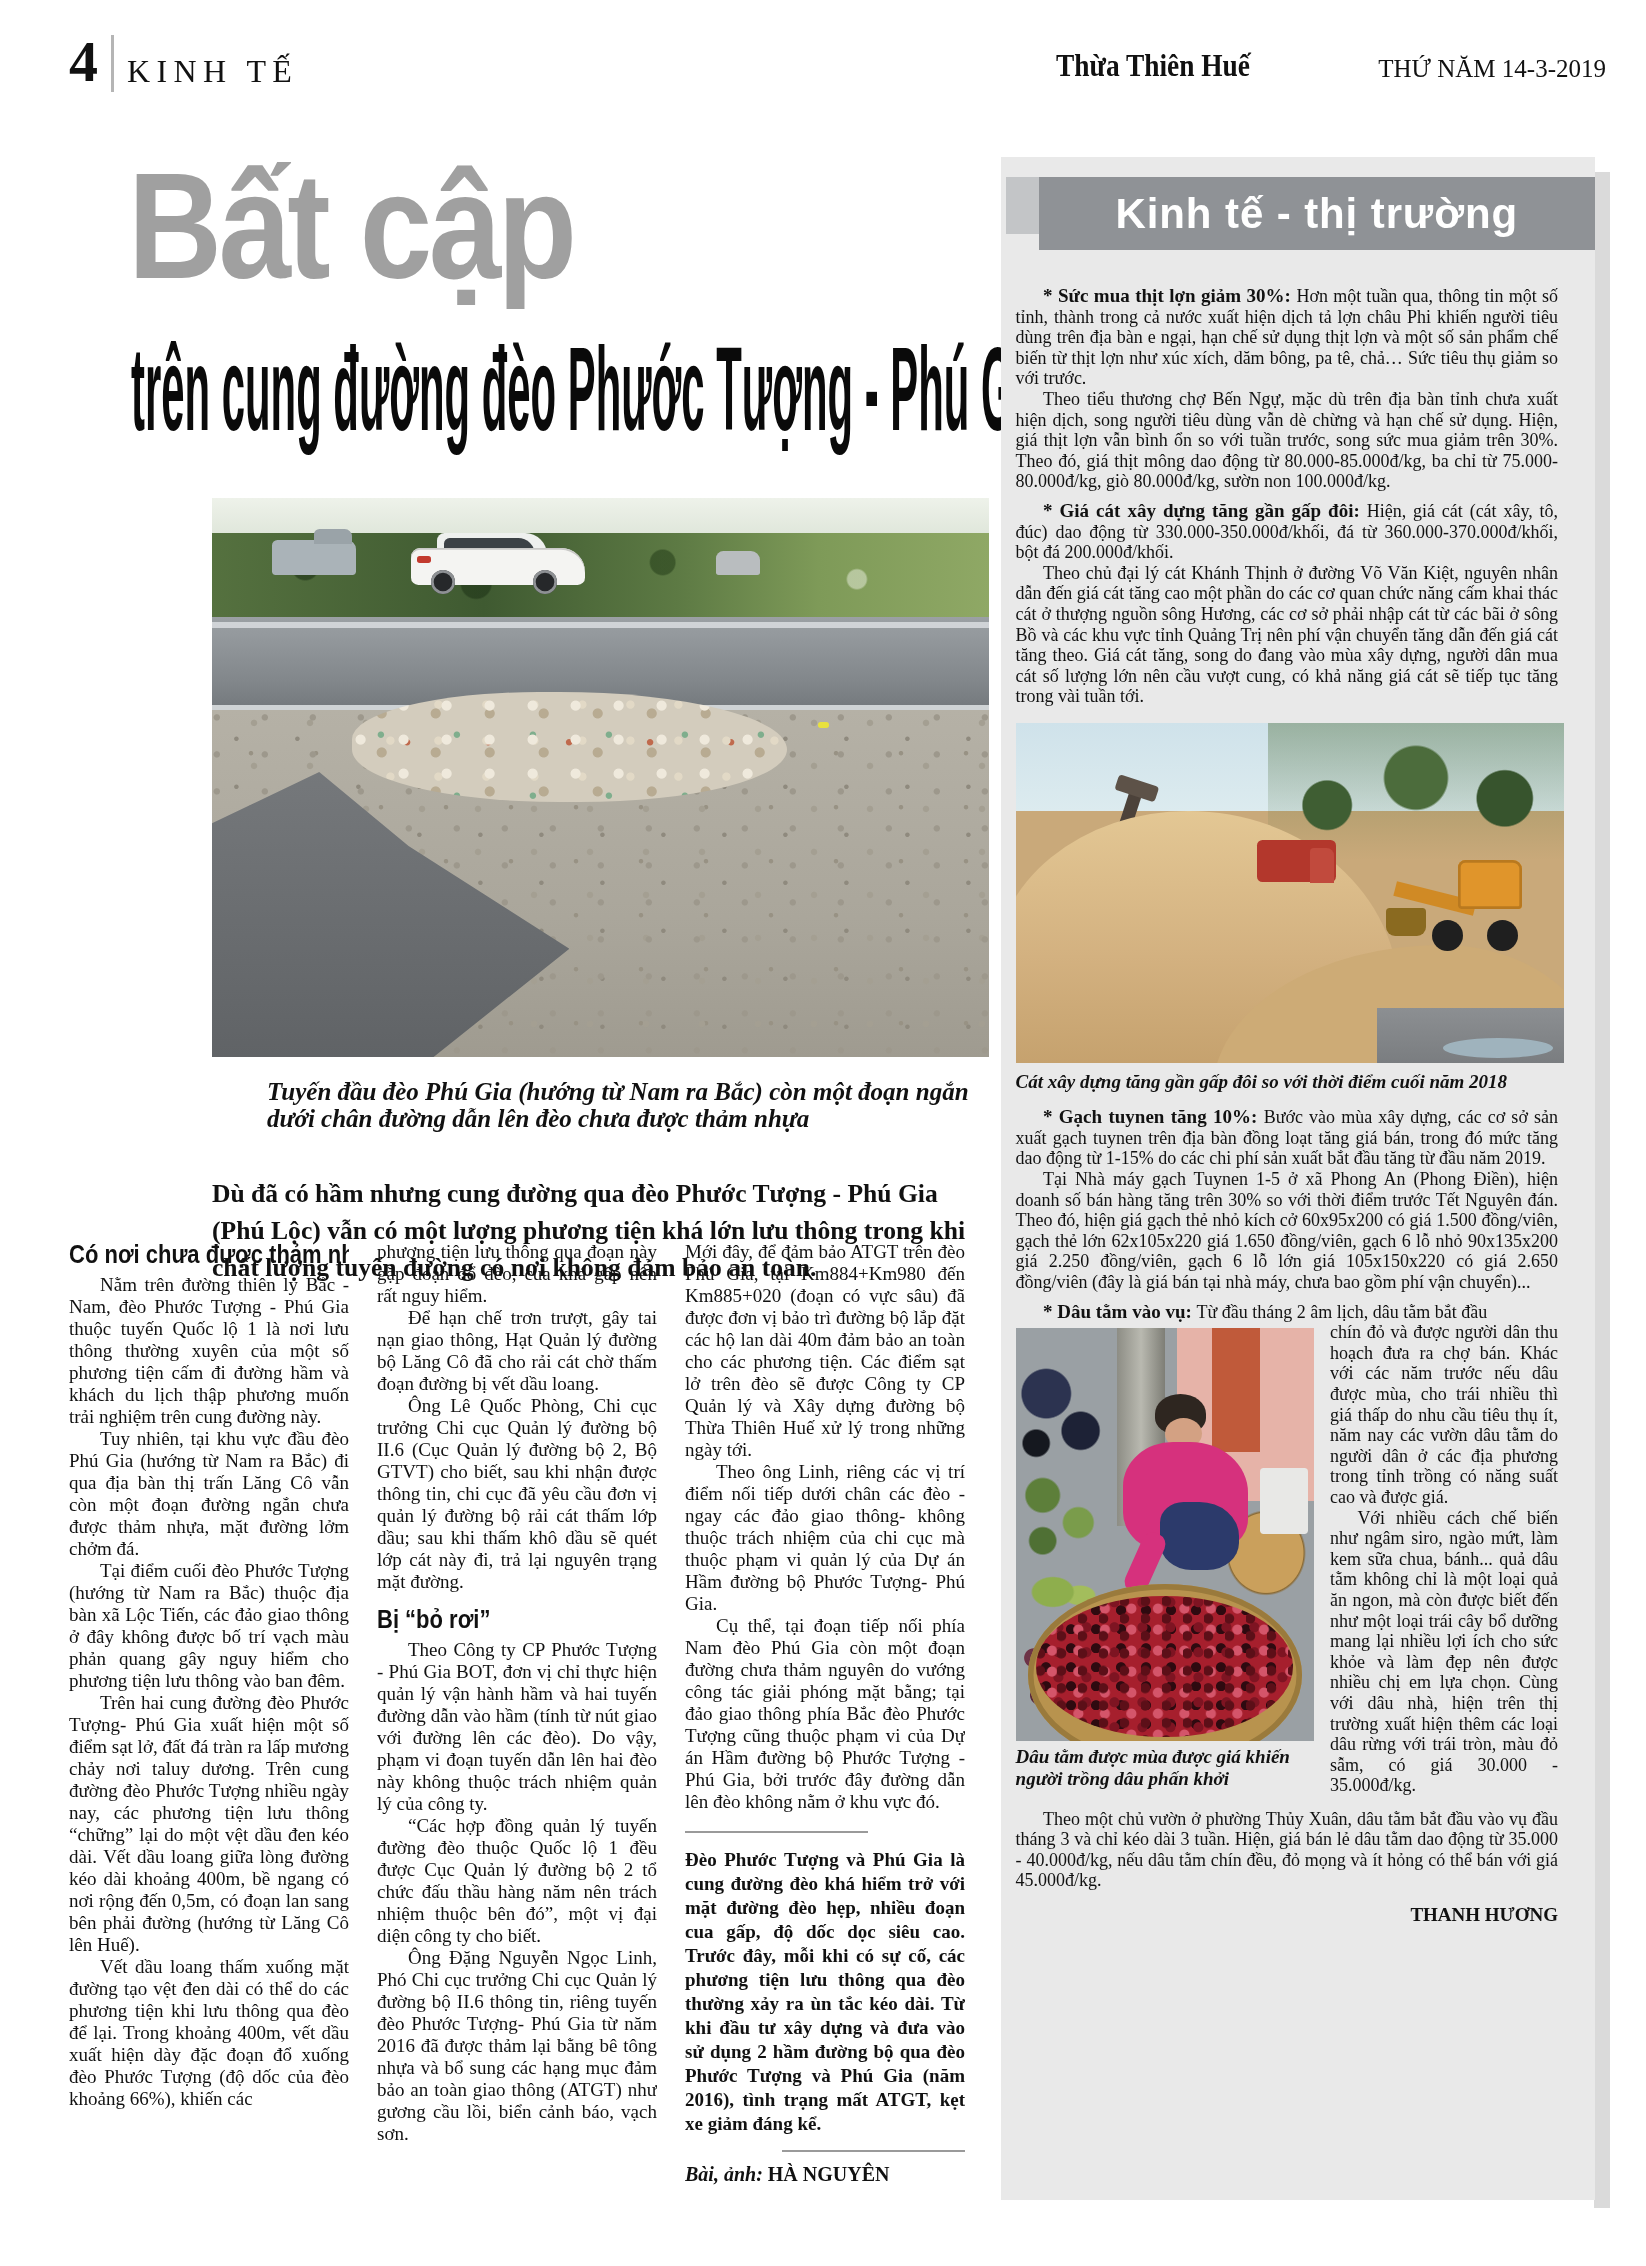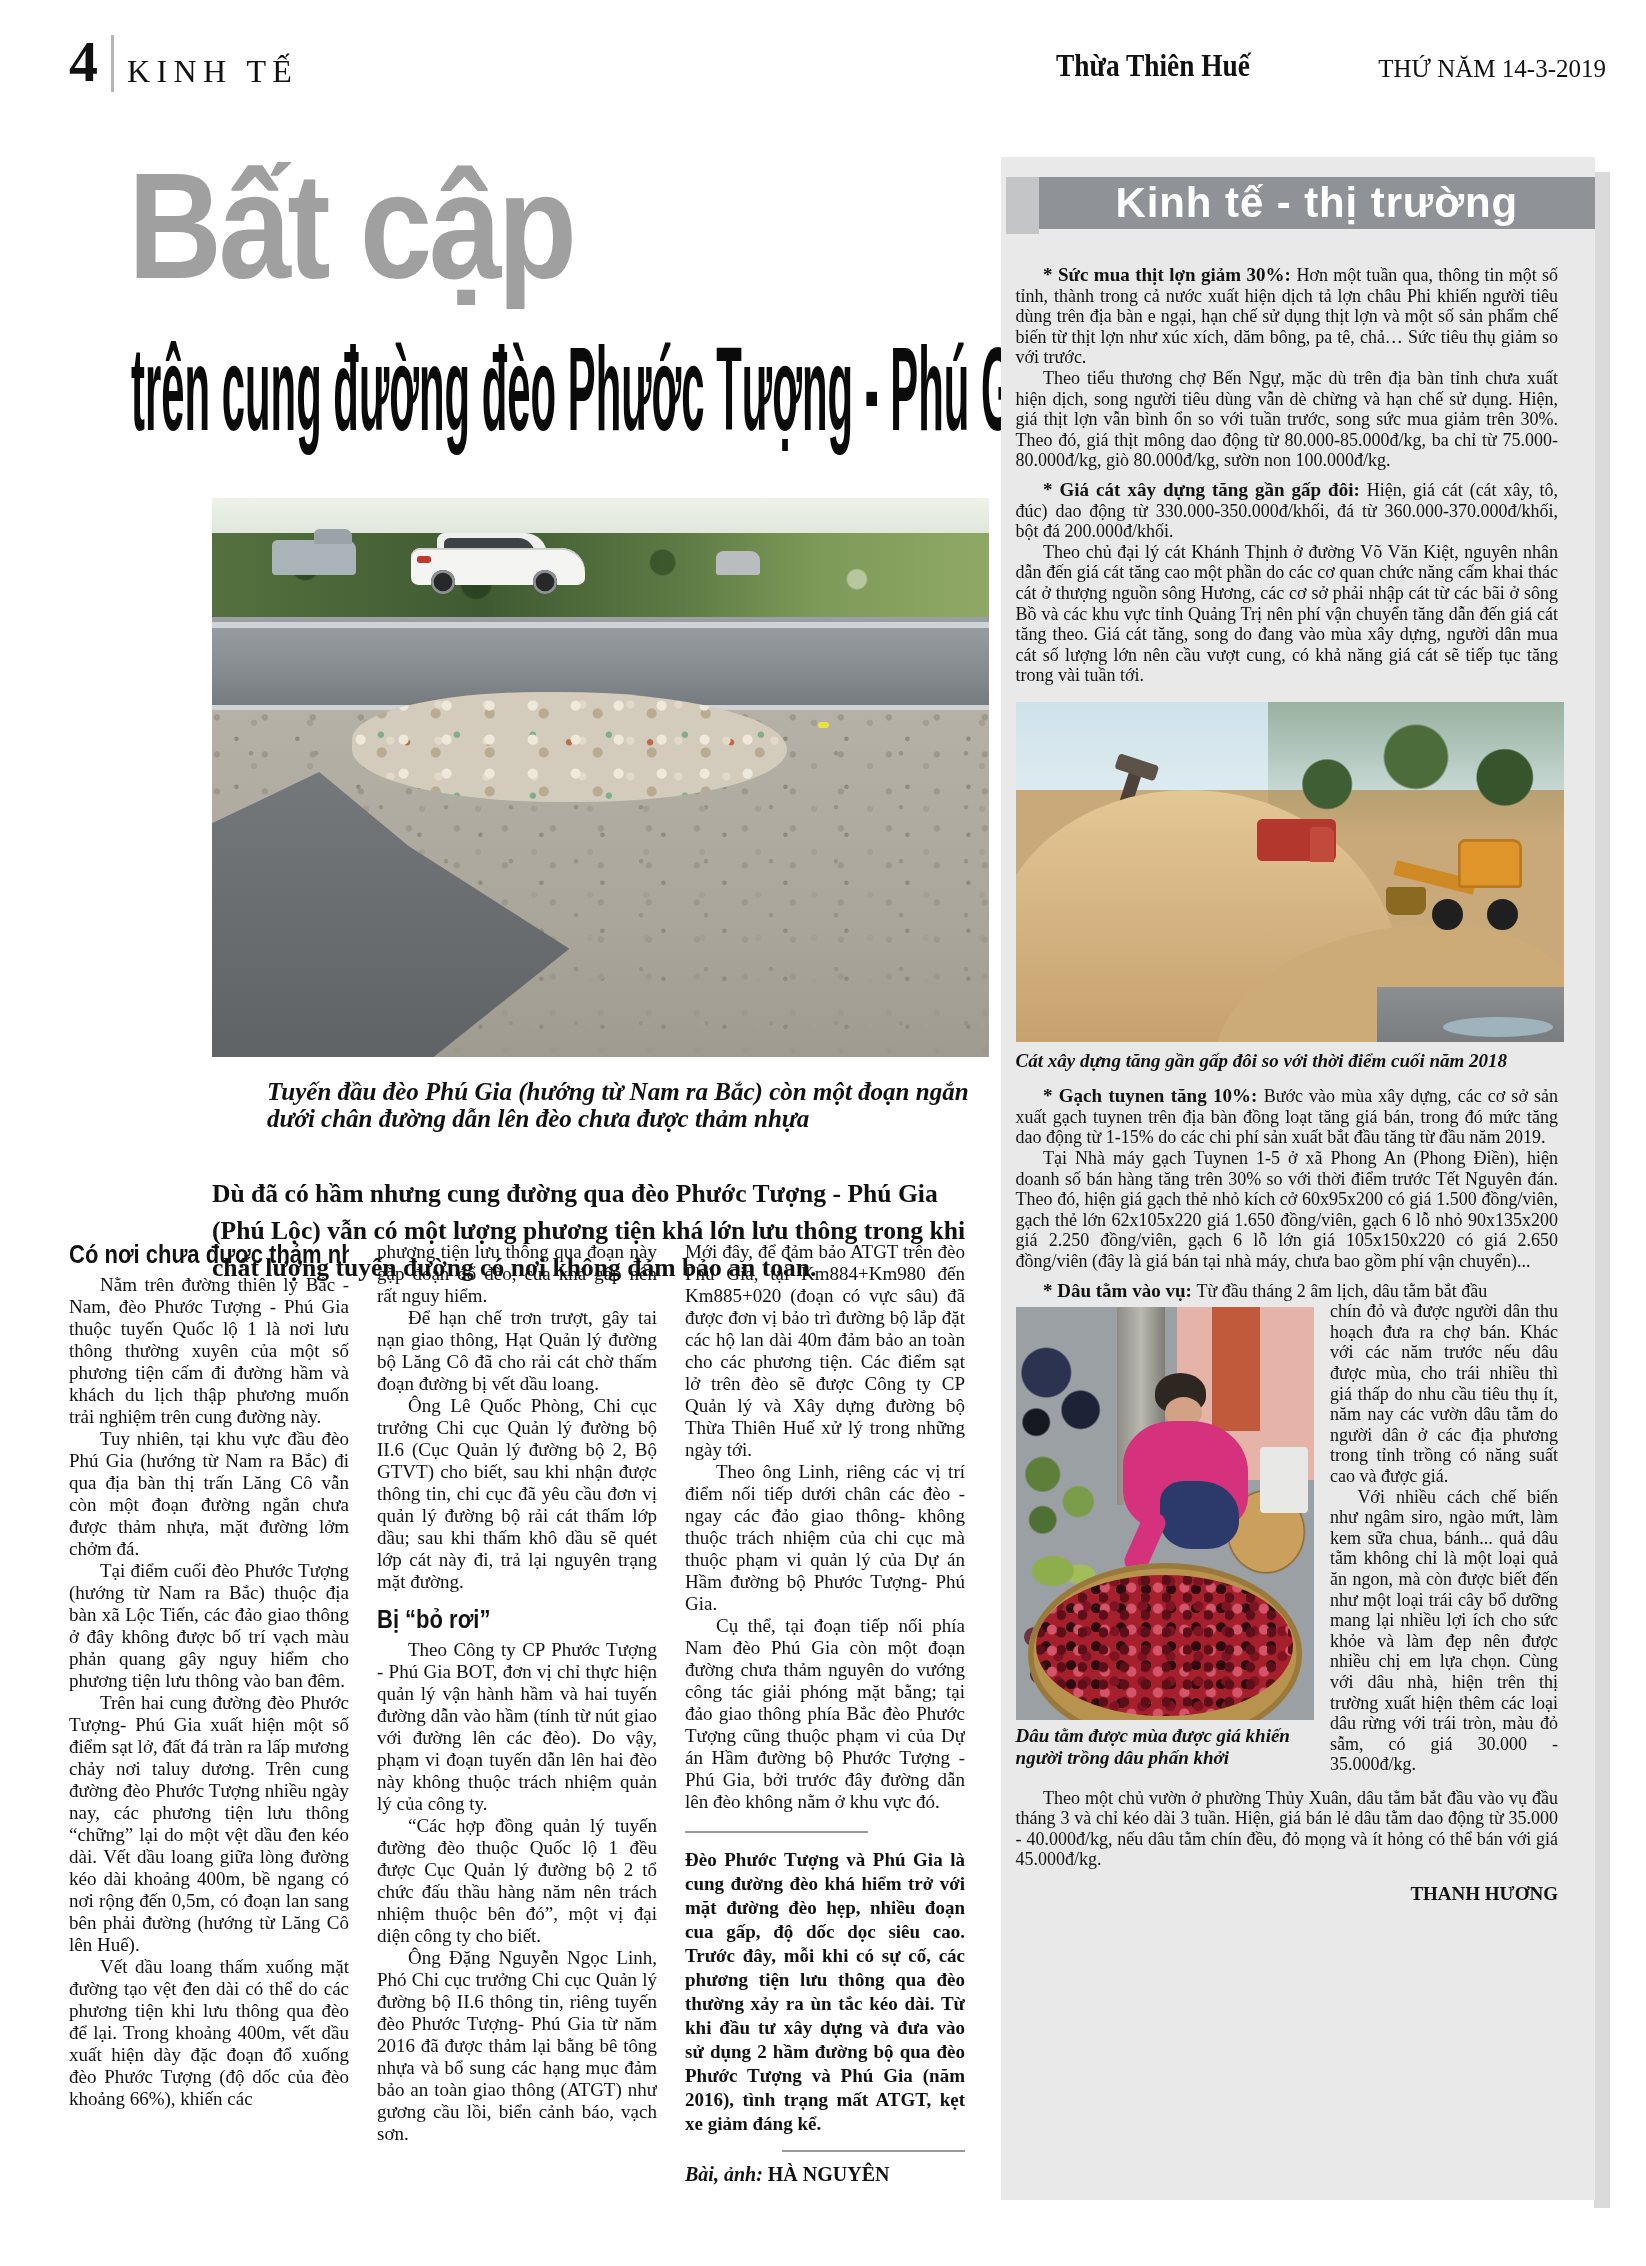--- a/index.html
+++ b/index.html
@@ -77,21 +77,21 @@
   .subhead2{margin:12.8px 0 5.5px 0;}
   .boxrule{width:183px;height:1.8px;background:#9a9a9a;margin:18.3px 0 14.6px 0;border:0;}
   .boxrule.r{margin:14.6px 0 11px auto;}
   .boxpara{font-weight:700;line-height:24px;}
   .byline{text-align:left;font-size:20px;margin-top:1px;}
   .byline .lbl{font-style:italic;font-weight:700;}
   .byline .nm{font-weight:700;}
   
   .panel{position:absolute;left:1001px;top:157px;width:594px;height:2043px;background:#e9e9e9;overflow:hidden;}
   .panel-shadow{position:absolute;left:1594px;top:172px;width:16.4px;height:2036px;background:#dadada;}
-  .banner{display:flex;margin:20px 0 0 0;height:52px;}
+  .banner{display:flex;margin:20px 0 0 0;height:73px;}
   .banner .sq{width:33px;height:57px;background:#c3c5c7;margin-left:4.6px;}
   .banner .bar{flex:1;background:#8f9296;color:#fff;display:flex;align-items:center;justify-content:center;
        font-family:"Liberation Sans",sans-serif;font-weight:700;font-size:42px;letter-spacing:0.9px;
        transform-origin:left center;}
   .sb{padding:0 37px 0 14.6px;}
   .sb p{margin:0;font-size:18px;line-height:20.6px;text-align:justify;text-indent:27.4px;}
   .sb p.first{margin-top:36px;}
   .sb b.lead{font-size:19px;}
   .sb .sp{height:9.1px;}
   

